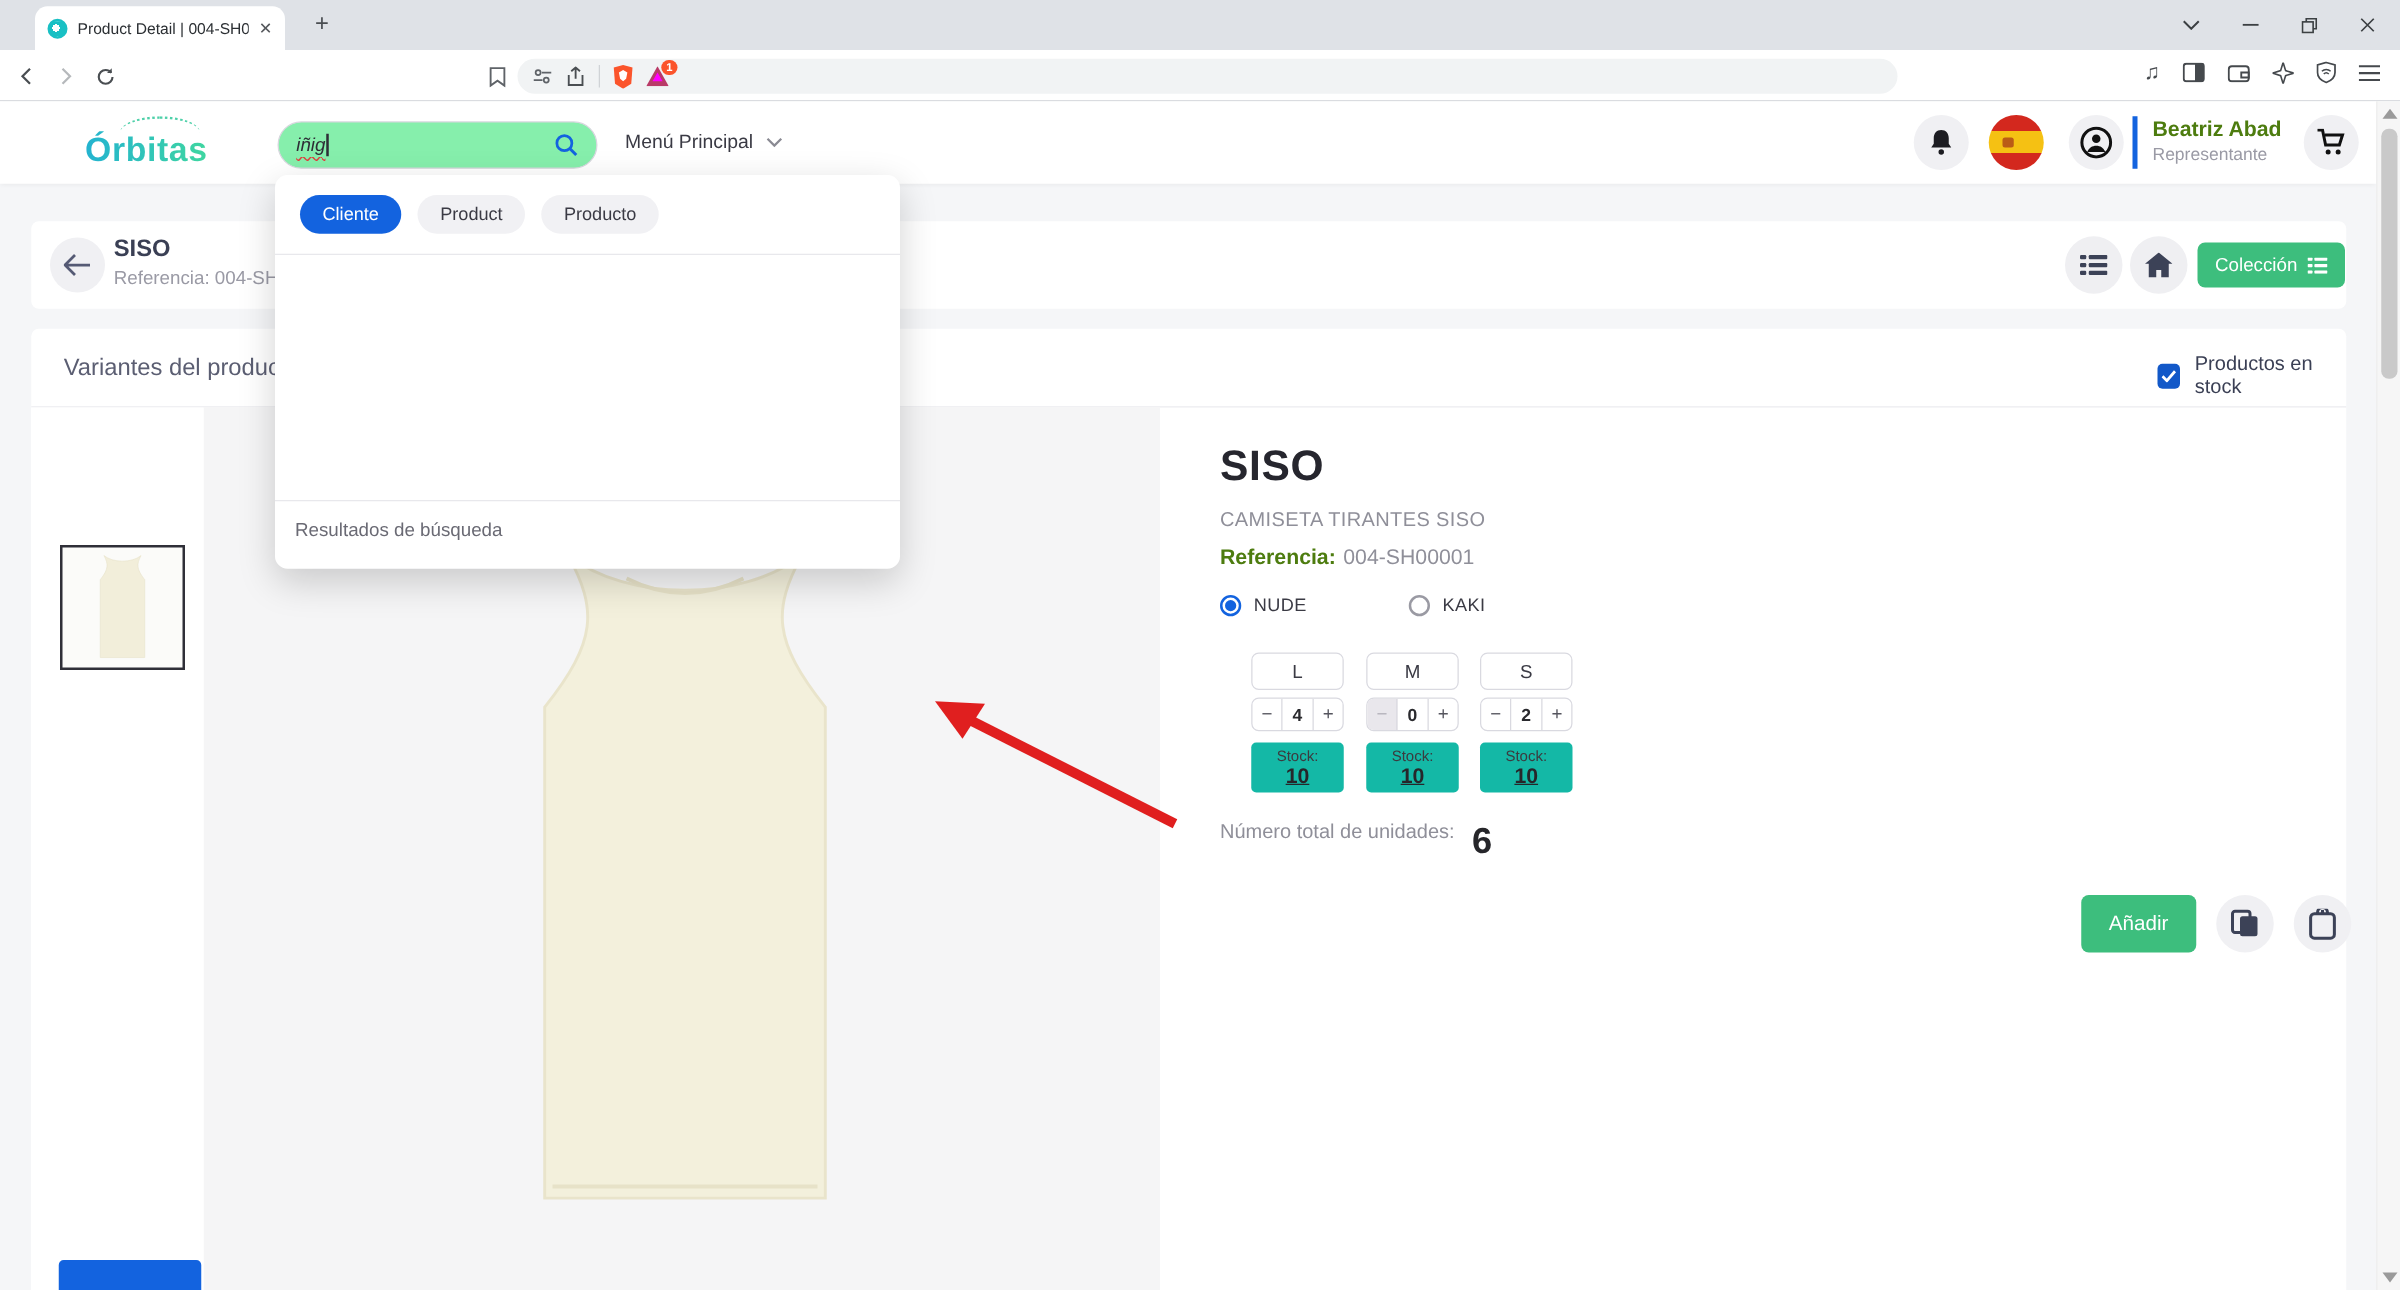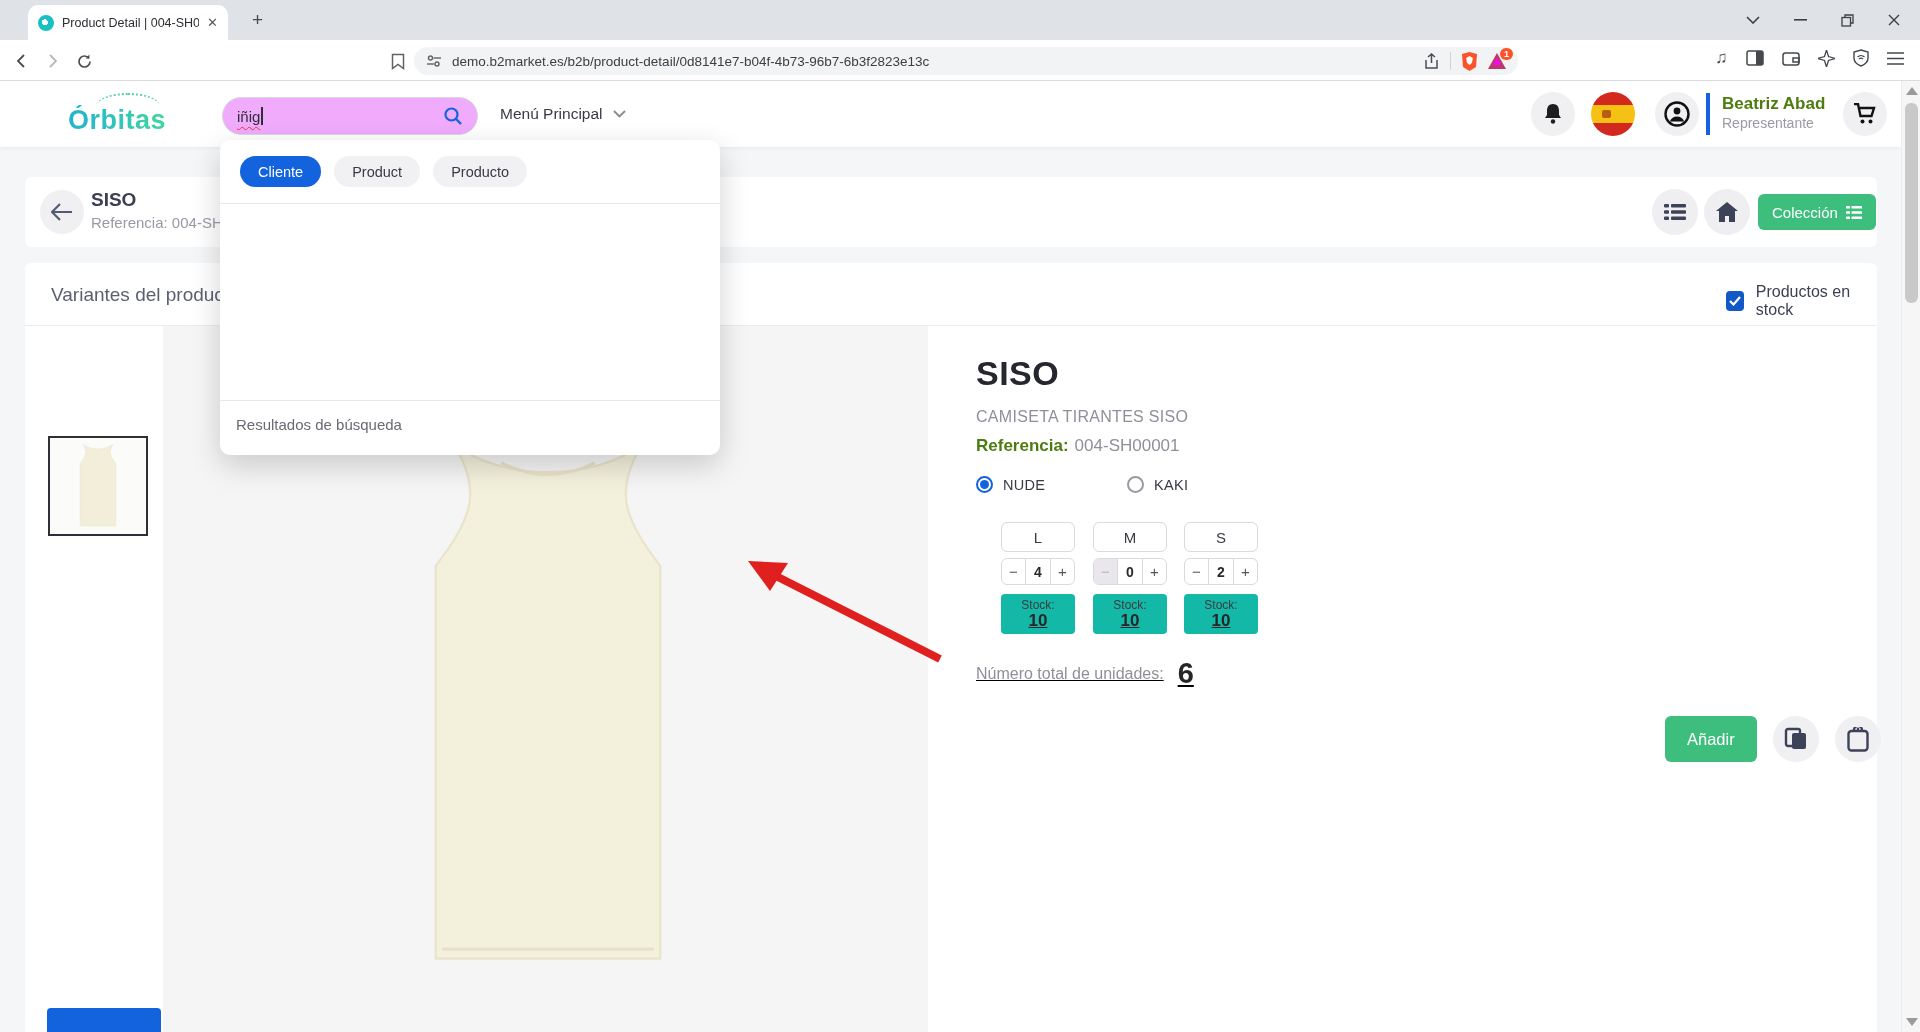--- a/index.html
+++ b/index.html
@@ -29,21 +29,21 @@
   .toolbar-right { position:absolute; top:8px; display:flex; align-items:center; gap:18px; right:16px; color:#45494d; }
 
   
   #app { position:absolute; left:0; top:81px; width:1920px; height:951px; background:#f5f6f8; overflow:hidden; }
   #app-header { position:absolute; left:0; top:0; width:1901px; height:66px; background:#fff; box-shadow:0 1px 4px rgba(0,0,0,.06); }
   #logo { position:absolute; left:68px; top:14px; width:120px; height:42px; }
   #logo-arc { position:absolute; left:28px; top:-2px; width:64px; height:26px; border:0; border-top:2px dotted #4ed0a9; border-radius:50%; }
   #logo-text { position:absolute; left:0; top:10px; font-size:27px; font-weight:bold; letter-spacing:.5px;
     background:linear-gradient(90deg,#23b3d0,#3fd6a0); -webkit-background-clip:text; background-clip:text; color:transparent; }
   #search-pill { position:absolute; left:222px; top:16px; width:256px; height:38px; border:1px solid #d7d7de; border-radius:19px;
-    background:#f0abfc; display:flex; align-items:center; padding:0 14px; }
+    background:#86efac; display:flex; align-items:center; padding:0 14px;font-style:italic; }
   #search-text { font-size:15px; color:#2e2e36; text-decoration:underline wavy #e23b3b 1px; text-underline-offset:4px; }
   #search-caret { width:1.5px; height:18px; background:#2e2e36; margin-left:1px; }
   #search-icon { margin-left:auto; }
   #main-menu { position:absolute; left:500px; top:24px; display:flex; align-items:center; gap:10px; font-size:15.5px; color:#3a3a44; }
   .hdr-circle { position:absolute; top:11px; width:44px; height:44px; border-radius:50%; background:#f0f0f3;
     display:flex; align-items:center; justify-content:center; }
   #flag-btn { background:linear-gradient(180deg,#d3281e 0 30%,#f5c113 30% 70%,#d3281e 70% 100%); }
   #flag-emblem { width:9px; height:8px; background:#b04a18; border-radius:2px; margin-right:14px; opacity:.85; }
   #user-divider { position:absolute; left:1706px; top:12px; width:4px; height:42px; background:#1363df; }
   #user-name { position:absolute; left:1722px; top:13px; font-size:17px; font-weight:bold; color:#4d7c0f; }
@@ -94,21 +94,21 @@
   .stepper .minus,.stepper .plus { width:24px; display:flex; align-items:center; justify-content:center;
     font-size:15px; color:#55555e; }
   .stepper .minus { border-right:1px solid #d9d9e0; }
   .stepper .plus { border-left:1px solid #d9d9e0; }
   .stepper .minus.disabled { background:#e9e7ec; color:#b5b3bb; }
   .stepper .qty { flex:1; display:flex; align-items:center; justify-content:center; font-size:14px; font-weight:bold; color:#2a2a2e; }
   .stock-box { margin-top:9px; height:40px; background:#14b8a6; border-radius:4px; text-align:center; padding-top:4px; }
   .stock-box .stock-lbl { font-size:12px; color:#3b3b3f; }
   .stock-box .stock-val { font-size:17px; font-weight:bold; color:#26262a; line-height:17px;text-decoration:underline; }
 
-  #total-row { position:absolute; left:0; top:331px; display:flex; align-items:center; gap:14px;text-decoration:underline; }
+  #total-row { position:absolute; left:0; top:331px; display:flex; gap:14px; }
   #total-label { font-size:16px; color:#8f8f99; }
   #total-value { font-size:29px; font-weight:bold; color:#26262a; }
 
   #actions { position:absolute; left:689px; top:390px; display:flex; align-items:center; gap:16px; }
   #add-btn { height:46px; padding:0 22px; background:#3dbe7d; border:0; border-radius:6px; color:#fff;
     font-size:16.5px; font-family:inherit; }
   .action-circle { width:46px; height:46px; border-radius:50%; background:#f0f0f3; display:flex; align-items:center; justify-content:center; }
 
   
   #dropdown { position:absolute; left:220px; top:59px; width:500px; height:315px; background:#fff; border-radius:10px;
@@ -198,21 +198,20 @@
 
   <div id="urlbar">
     <span class="urlbar-icon">
       <svg width="16" height="14" viewBox="0 0 16 14">
           <circle cx="4.5" cy="4" r="2" fill="none" stroke="#5f6368" stroke-width="1.4"></circle>
           <path d="M7.5 4H15" stroke="#5f6368" stroke-width="1.4"></path>
           <circle cx="11" cy="10" r="2" fill="none" stroke="#5f6368" stroke-width="1.4"></circle>
           <path d="M1 10h7" stroke="#5f6368" stroke-width="1.4"></path>
         </svg>
     </span>
-    <span id="url-text">demo.b2market.es/b2b/product-detail/0d8141e7-b04f-4b73-96b7-6b3f2823e13c</span>
     <span class="urlbar-icon">
       <svg width="17" height="17" viewBox="0 0 17 17">
           <path d="M8.5 1v9M5 4l3.5-3L12 4" fill="none" stroke="#4a4e52" stroke-width="1.5"></path>
           <path d="M3 7v8h11V7" fill="none" stroke="#4a4e52" stroke-width="1.5"></path>
         </svg>
     </span>
     <span style="width:1px;height:18px;background:#d0d3d6"></span>
     <span class="urlbar-icon">
       <svg width="17" height="19" viewBox="0 0 17 19">
           <path d="M8.5 0L16 2l-1 13-6.5 4L2 15 1 2z" fill="#fb542b"></path>

